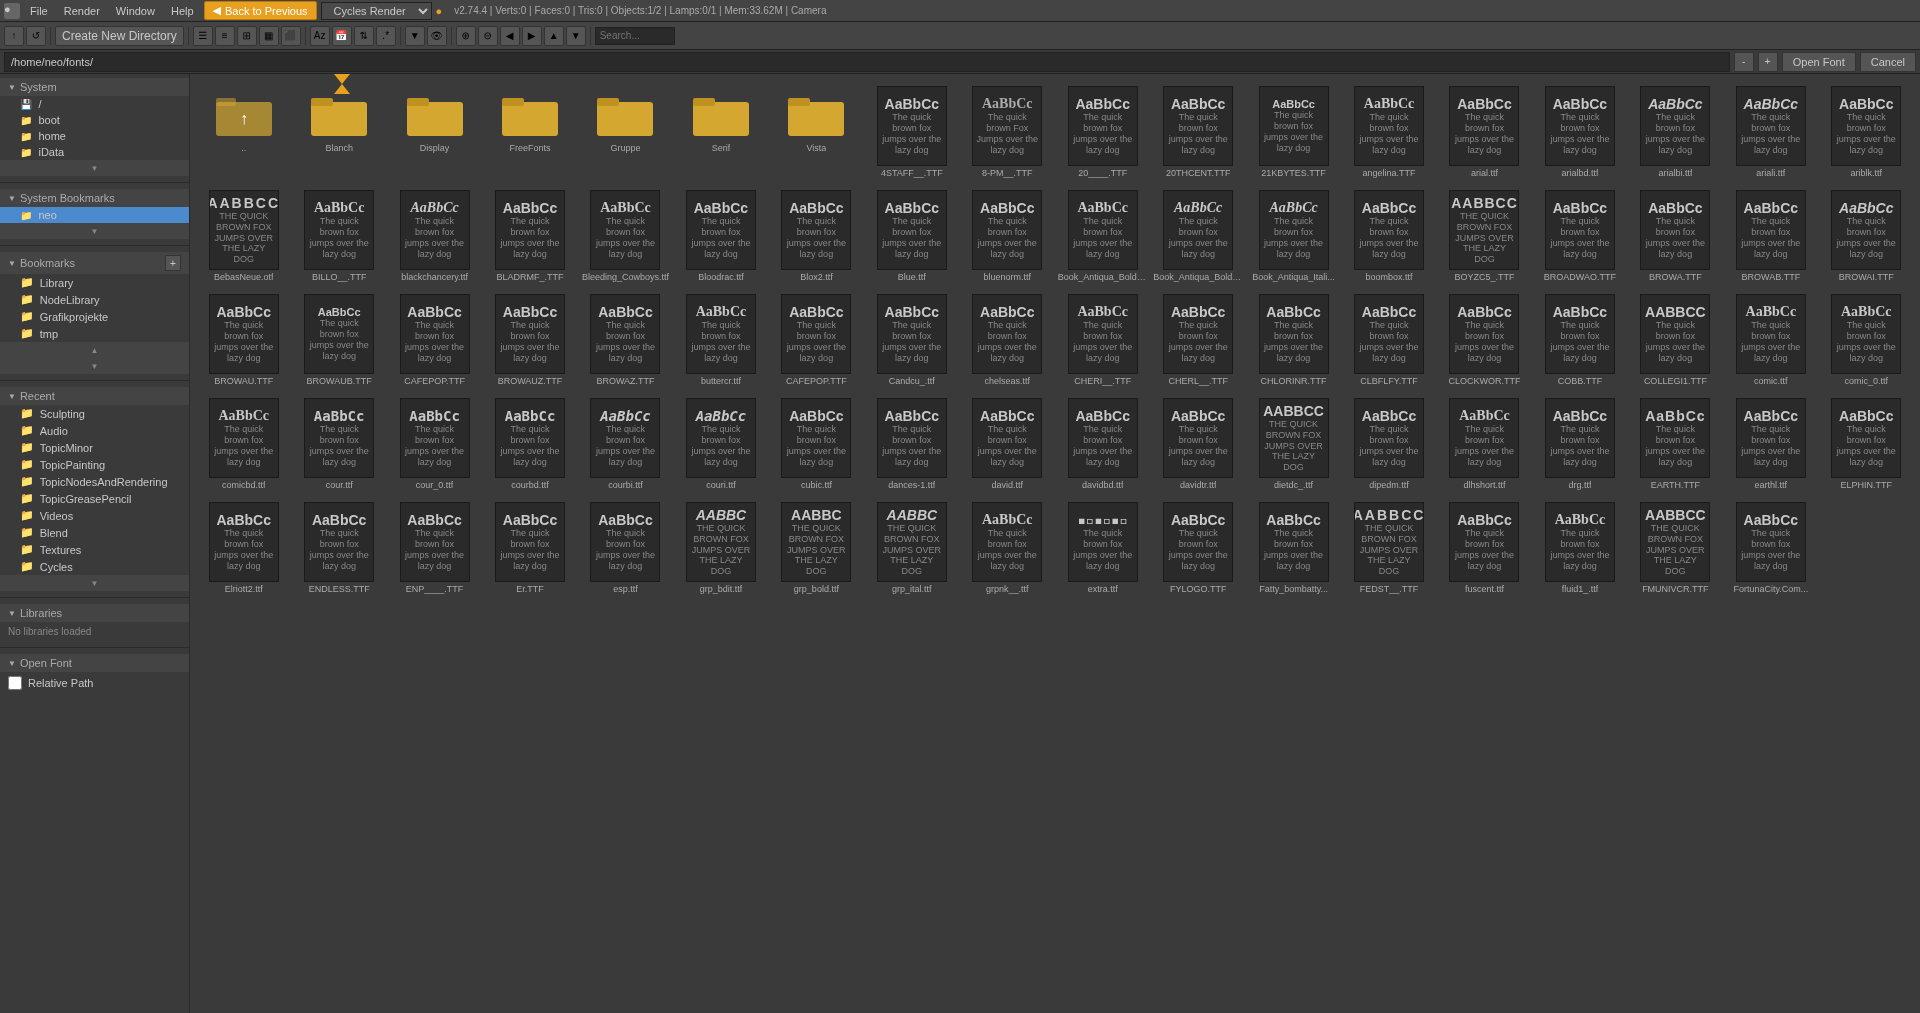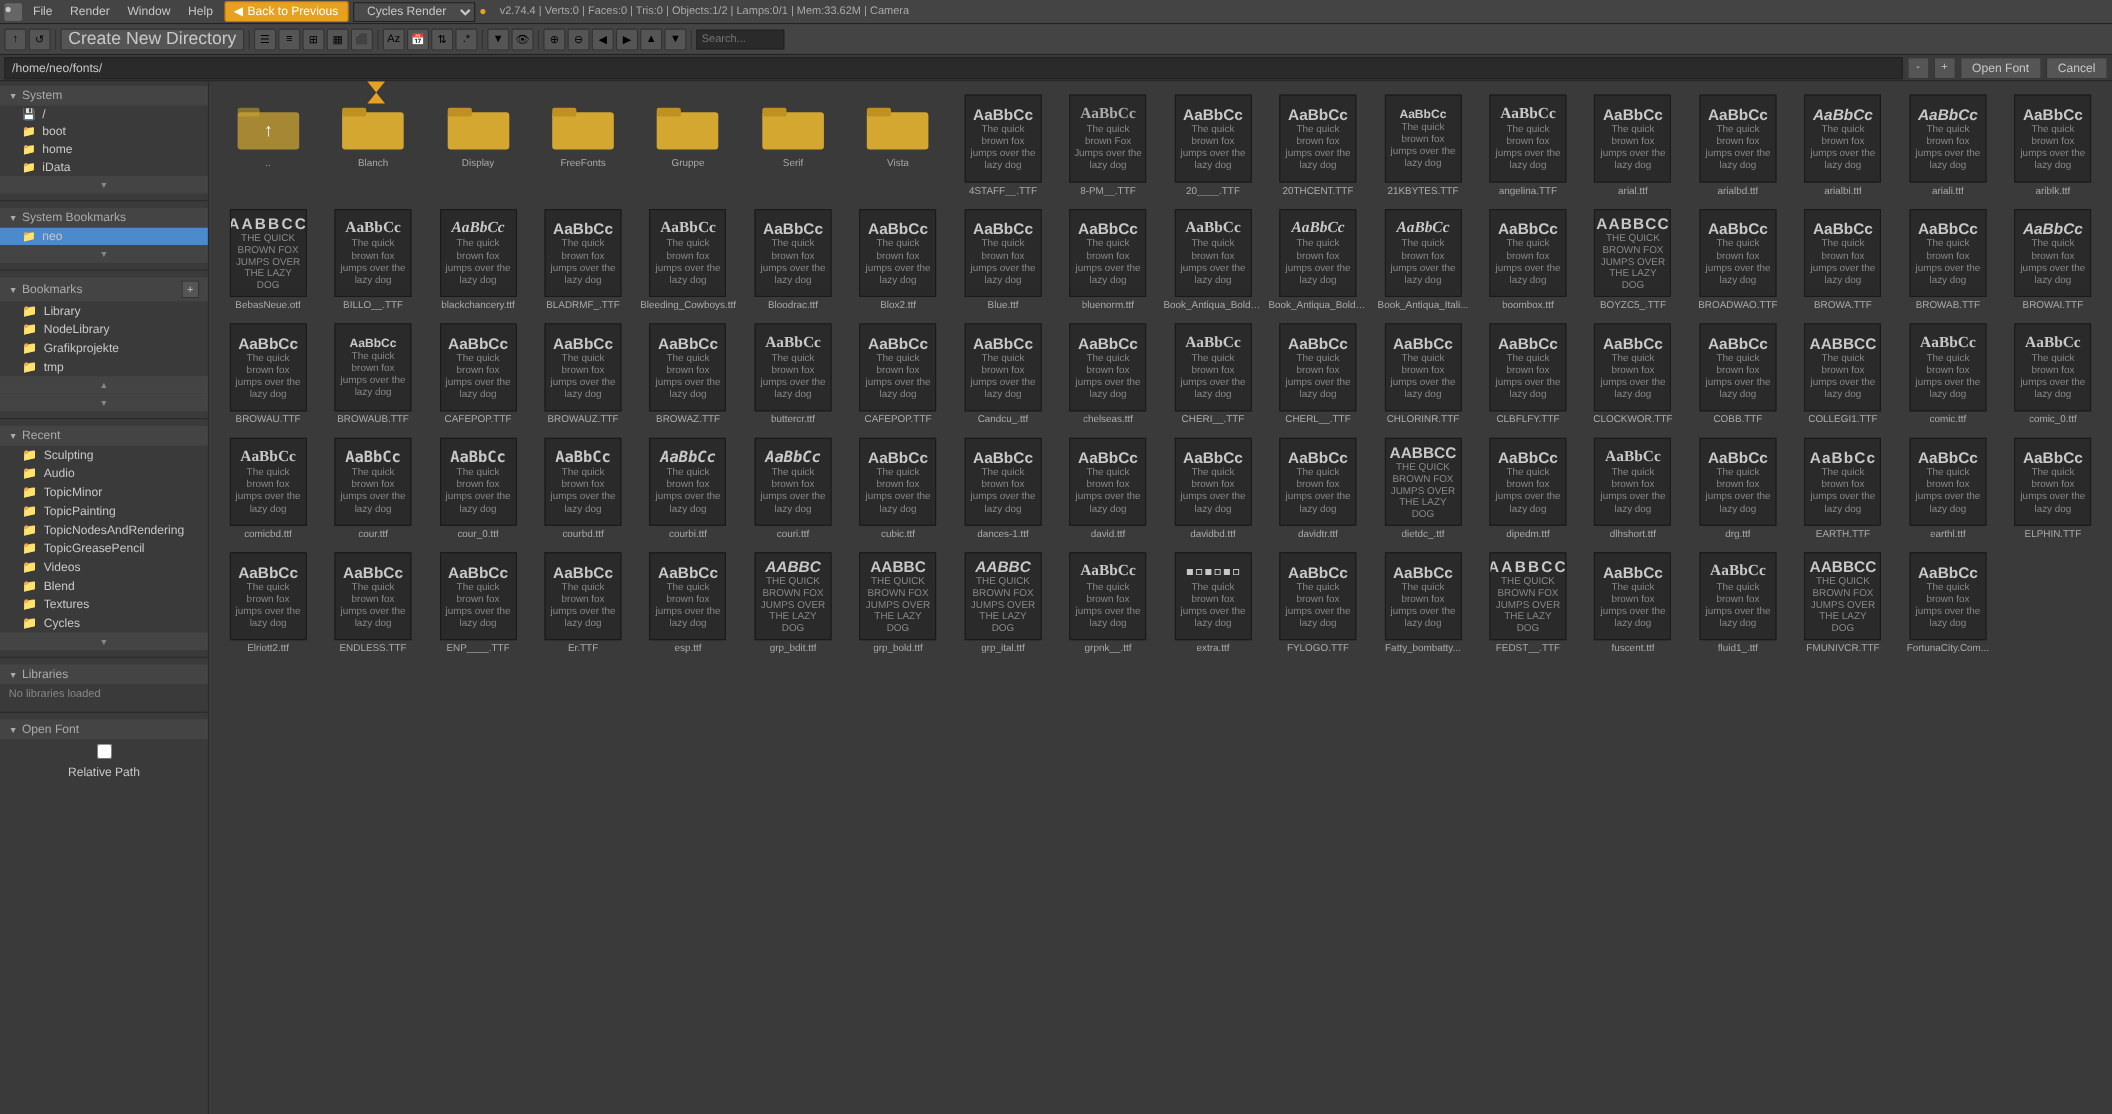--- a/index.html
+++ b/index.html
@@ -8,21 +8,21 @@
     
     #top-bar { background: #444; height: 22px; display: flex; align-items: center; padding: 0 4px; gap: 4px; border-bottom: 1px solid #222; }
     .top-icon { width: 16px; height: 16px; background: #666; border-radius: 2px; display: inline-block; }
     .menu-item { color: #c8c8c8; font-size: 11px; padding: 0 6px; cursor: pointer; }
     .back-btn { background: #e8a020; border: 1px solid #c07800; color: #fff; padding: 2px 8px; font-size: 11px; border-radius: 2px; cursor: pointer; display: flex; align-items: center; gap: 4px; }
     .render-select { background: #4a4a4a; border: 1px solid #222; color: #c8c8c8; font-size: 11px; padding: 1px 8px; }
     .status-bar { color: #aaa; font-size: 10px; margin-left: 8px; }
     
     
     #toolbar { background: #444; height: 28px; display: flex; align-items: center; padding: 0 4px; gap: 2px; border-bottom: 1px solid #222; }
-    .toolbar-btn { background: #555; border: 1px solid #333; color: #c8c8c8; padding: 2px 6px; font-size: 16px; cursor: pointer; border-radius: 2px; height: 20px; display: flex; align-items: center; }
+    .toolbar-btn { background: #555; border: 1px solid #333; color: #c8c8c8; padding: 2px 6px; font-size: 12px; cursor: pointer; border-radius: 2px; height: 20px; display: flex; align-items: center; }
     .toolbar-icon-btn { background: #555; border: 1px solid #333; width: 20px; height: 20px; display: flex; align-items: center; justify-content: center; cursor: pointer; border-radius: 2px; font-size: 10px; }
     .toolbar-sep { width: 1px; background: #333; height: 18px; margin: 0 2px; }
     
     
     #path-bar { background: #3a3a3a; height: 24px; display: flex; align-items: center; padding: 0 4px; gap: 4px; border-bottom: 1px solid #222; }
     #path-input { background: #2a2a2a; border: 1px solid #222; color: #c8c8c8; font-size: 11px; padding: 2px 6px; flex: 1; height: 20px; }
     .path-btn { background: #555; border: 1px solid #333; color: #c8c8c8; width: 20px; height: 20px; display: flex; align-items: center; justify-content: center; cursor: pointer; font-size: 10px; }
     .open-font-btn { background: #555; border: 1px solid #333; color: #c8c8c8; padding: 2px 10px; font-size: 11px; cursor: pointer; height: 20px; }
     .cancel-btn { background: #555; border: 1px solid #333; color: #c8c8c8; padding: 2px 10px; font-size: 11px; cursor: pointer; height: 20px; }
     
@@ -234,21 +234,21 @@
 
     <div class="sidebar-section">
       <div class="sidebar-section-header">Libraries</div>
       <div style="padding:4px 8px;font-size:10px;color:#888;">No libraries loaded</div>
     </div>
 
     <div class="sidebar-divider"></div>
 
     <div class="sidebar-section">
       <div class="sidebar-section-header">Open Font</div>
-      <div style="padding:4px 8px;display:flex;align-items:center;gap:6px;flex-direction:column;">
+      <div style="padding:4px 8px;display:flex;align-items:center;gap:6px;">
         <input type="checkbox" style="width: 14px; height: 14px;">
         <span>Relative Path</span>
       </div>
     </div>
   </div>
 
   <div id="file-browser">
 
     <div class="file-item">
       <div class="folder-thumb">

